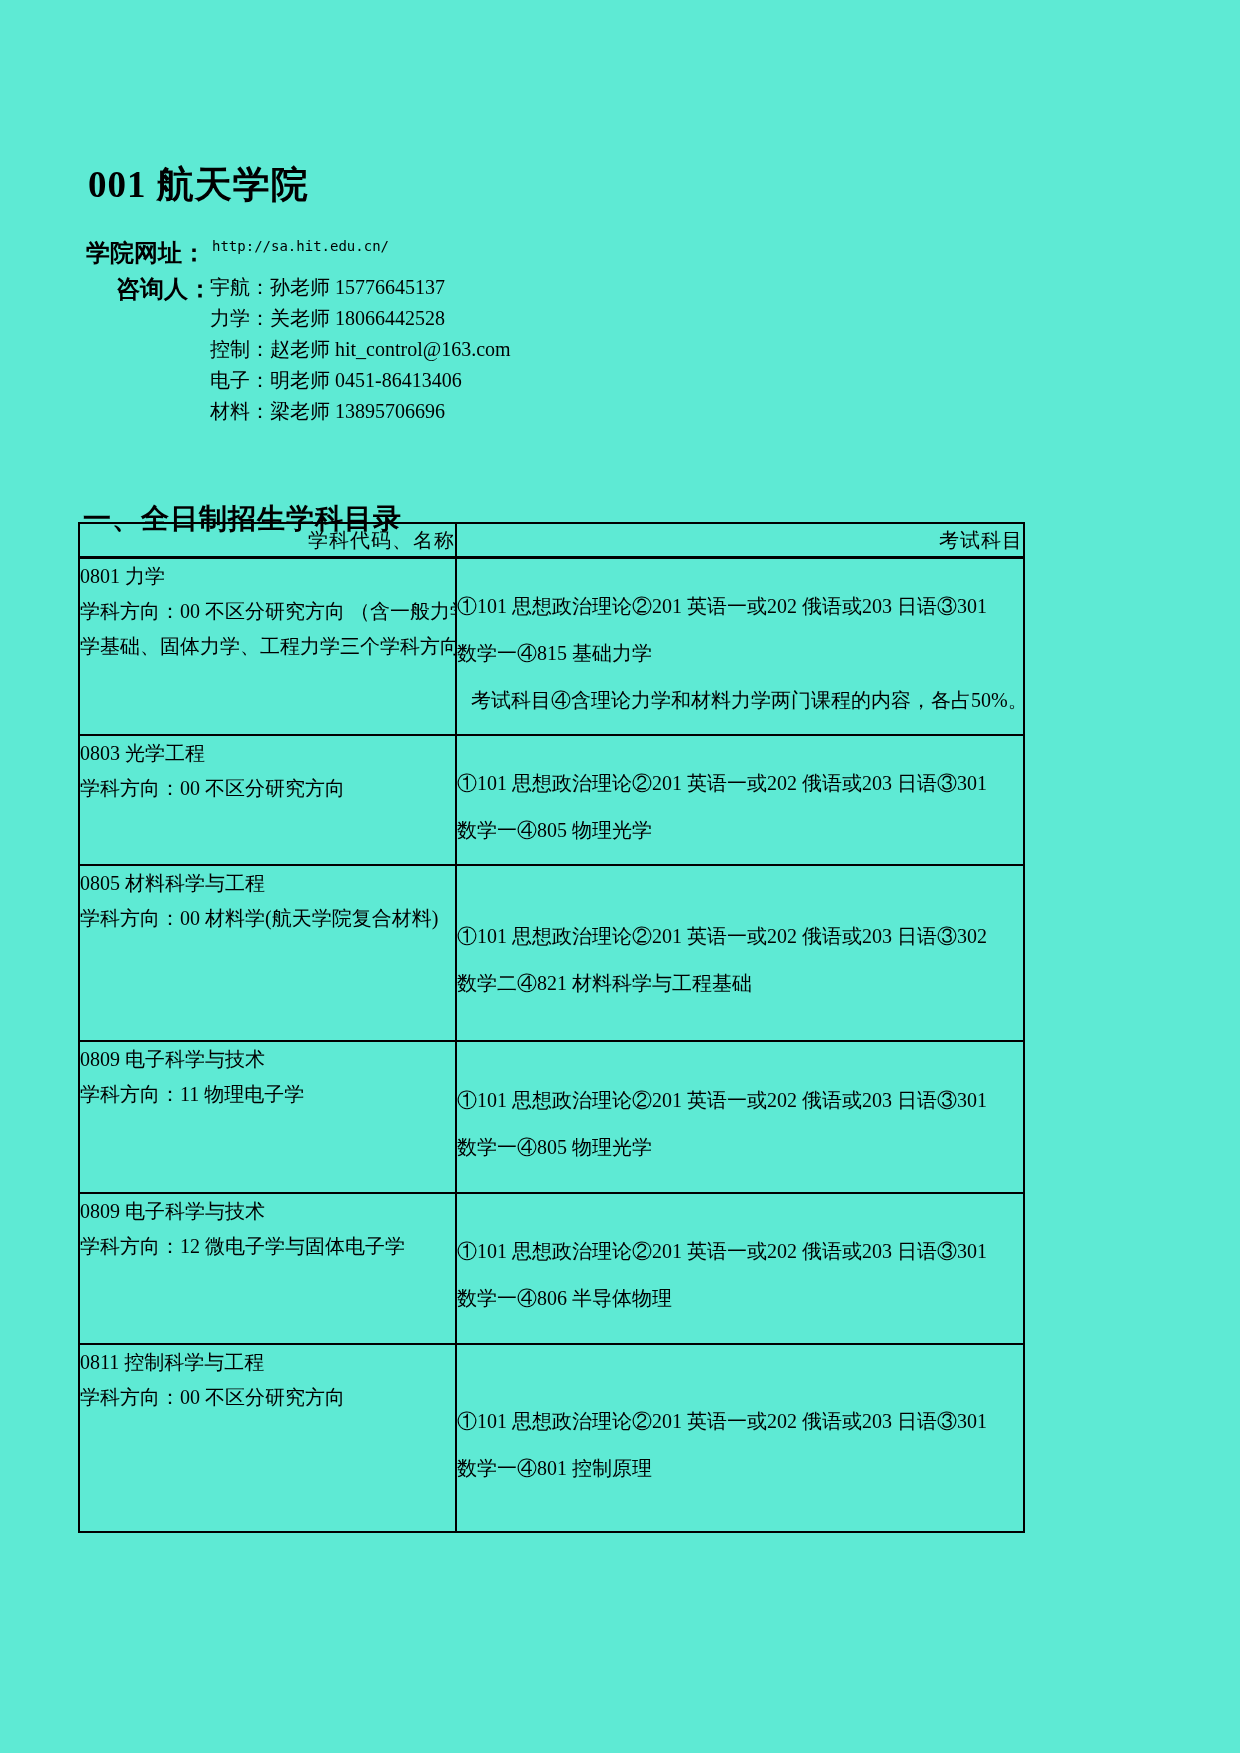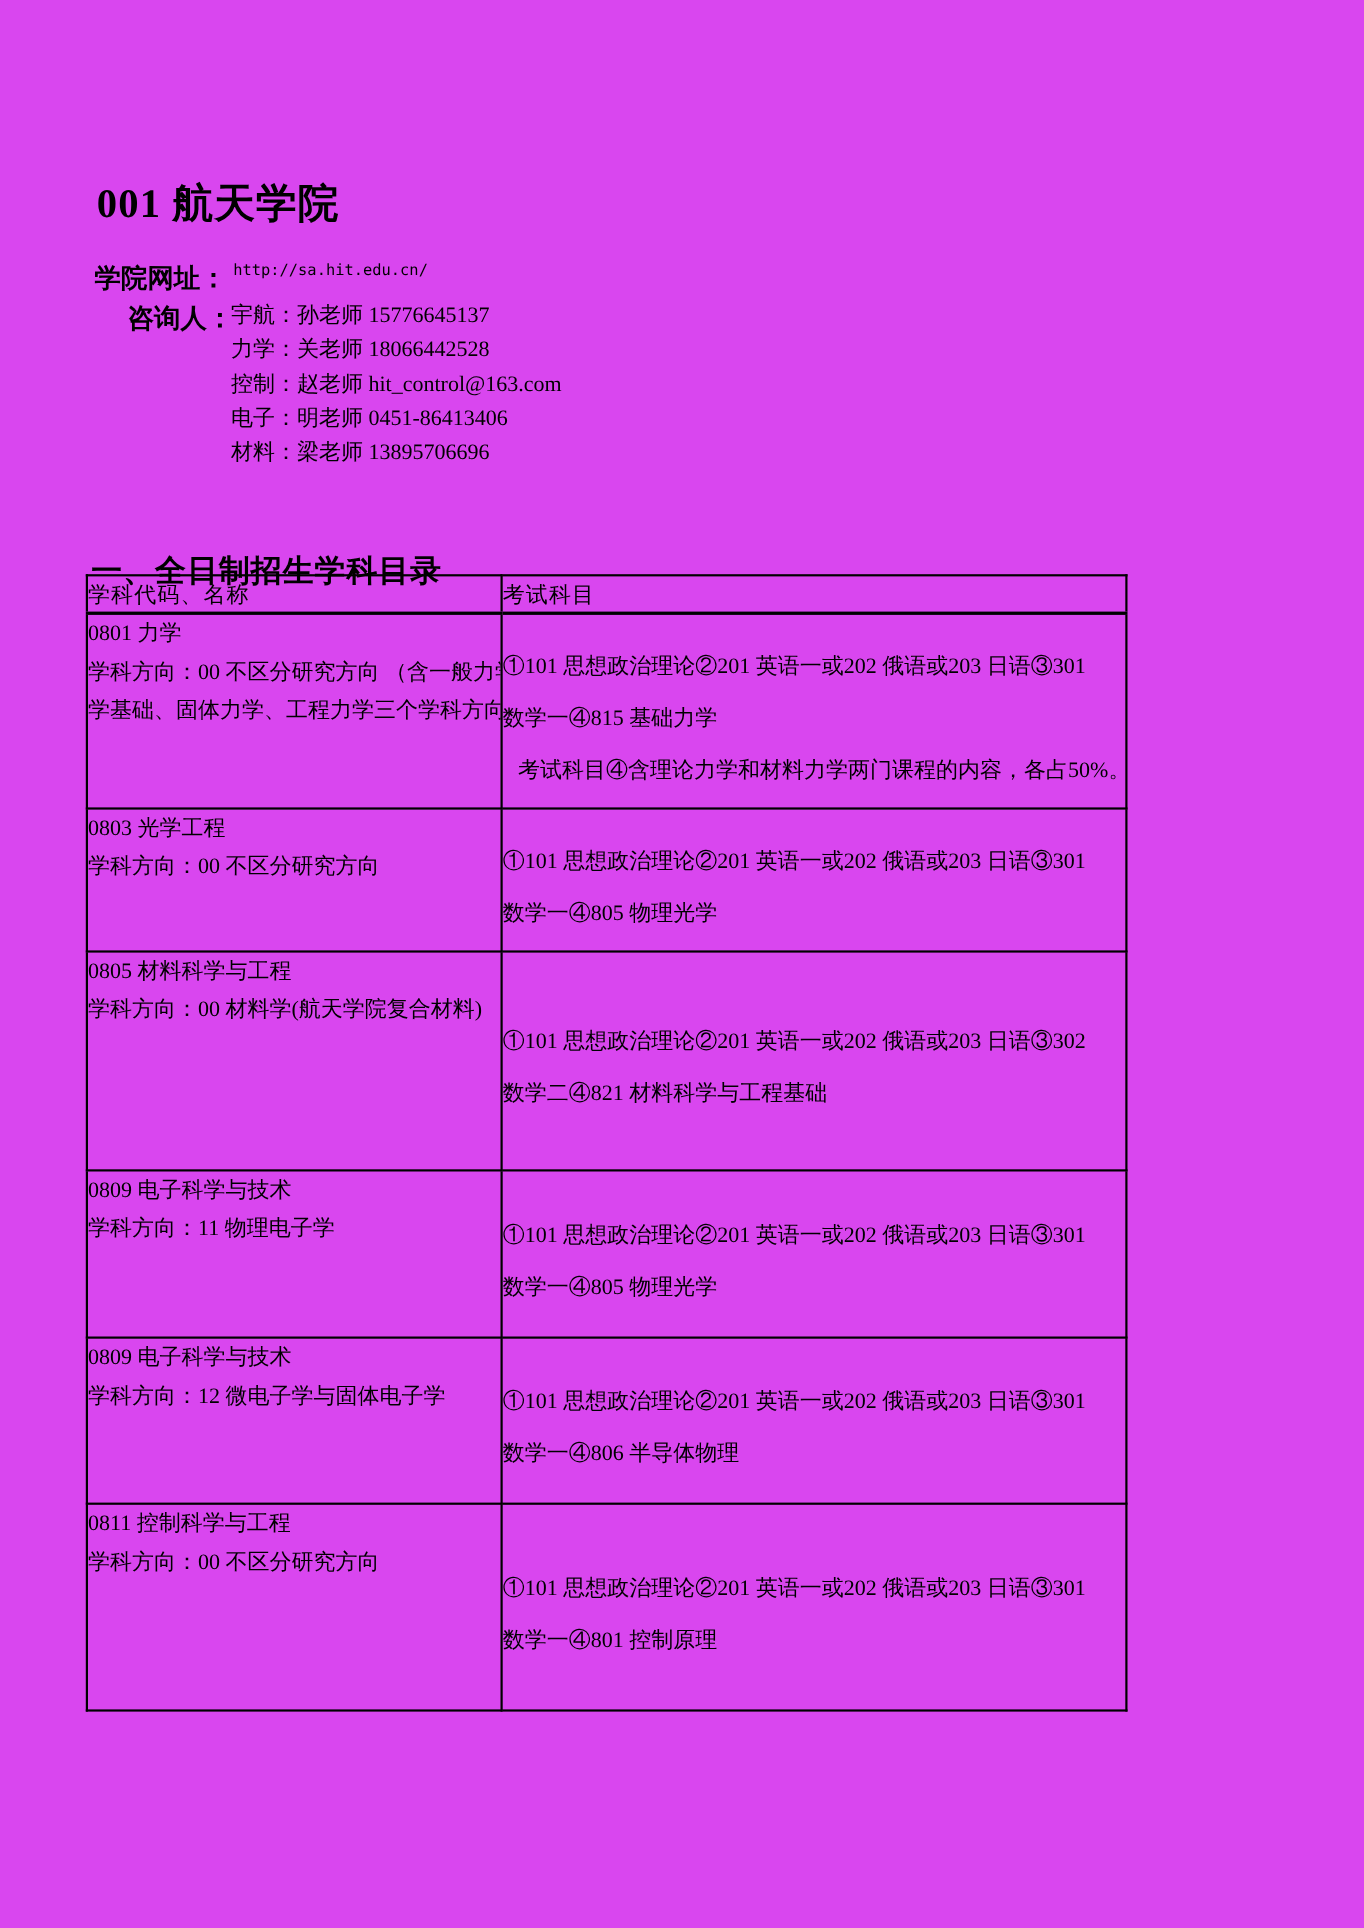--- a/index.html
+++ b/index.html
@@ -1,19 +1,19 @@
 <!DOCTYPE html>
 <html><head>
 <meta charset="utf-8">
 <style>
   html,body { margin:0; padding:0; background:#ffffff; }
   .page {
     position:relative;
     width:1240px; height:1753px;
-    background:#d946ef;
+    background:#5eead4;
     color:#000000;
     font-family:"Liberation Serif","DejaVu Serif",serif;
     overflow:hidden;
   }
   .doc-title {
     position:absolute; left:88px; top:160px;
     font-size:37px; font-weight:bold;
     font-family:"Liberation Serif","DejaVu Serif",serif;
     letter-spacing:1px; white-space:nowrap;
   }
@@ -52,21 +52,21 @@
     font-size:20px;
     font-family:"Liberation Serif","DejaVu Serif",serif;
   }
   table.catalog th, table.catalog td {
     border:2px solid #000000;
     padding:0;
   }
   table.catalog thead th {
     height:32px;
     font-weight:normal;
-    text-align:left;
+    text-align:right;
     vertical-align:middle;
     border-bottom:3px solid #000000;
     letter-spacing:1px;
   }
   td.cell-left {
     vertical-align:top;
     padding:6px 6px 0 8px;
   }
   td.cell-left .ln {
     line-height:35px; white-space:nowrap; overflow:hidden;
@@ -130,21 +130,21 @@
       <tr style="height:130px">
         <td class="cell-left">
           <div class="ln">0803 光学工程</div>
           <div class="ln">学科方向：00 不区分研究方向</div>
         </td>
         <td class="cell-right">
           <div class="ln">①101 思想政治理论②201 英语一或202 俄语或203 日语③301</div>
           <div class="ln">数学一④805 物理光学</div>
         </td>
       </tr>
-      <tr style="height:199px">
+      <tr style="height:176px">
         <td class="cell-left">
           <div class="ln">0805 材料科学与工程</div>
           <div class="ln">学科方向：00 材料学(航天学院复合材料)</div>
         </td>
         <td class="cell-right">
           <div class="ln">①101 思想政治理论②201 英语一或202 俄语或203 日语③302</div>
           <div class="ln">数学二④821 材料科学与工程基础</div>
         </td>
       </tr>
       <tr style="height:152px">

